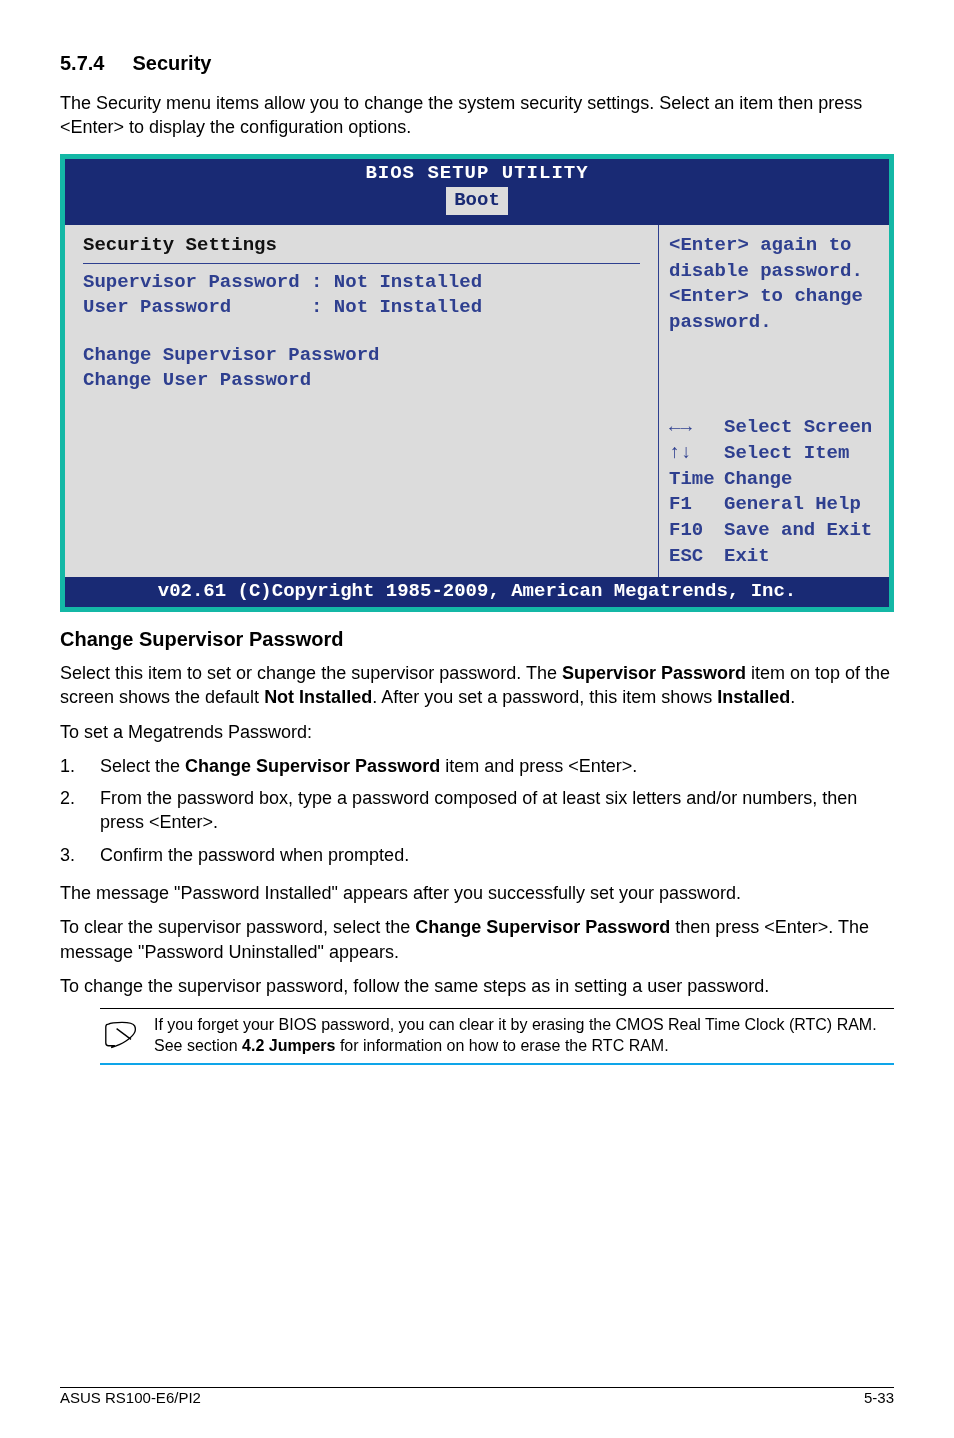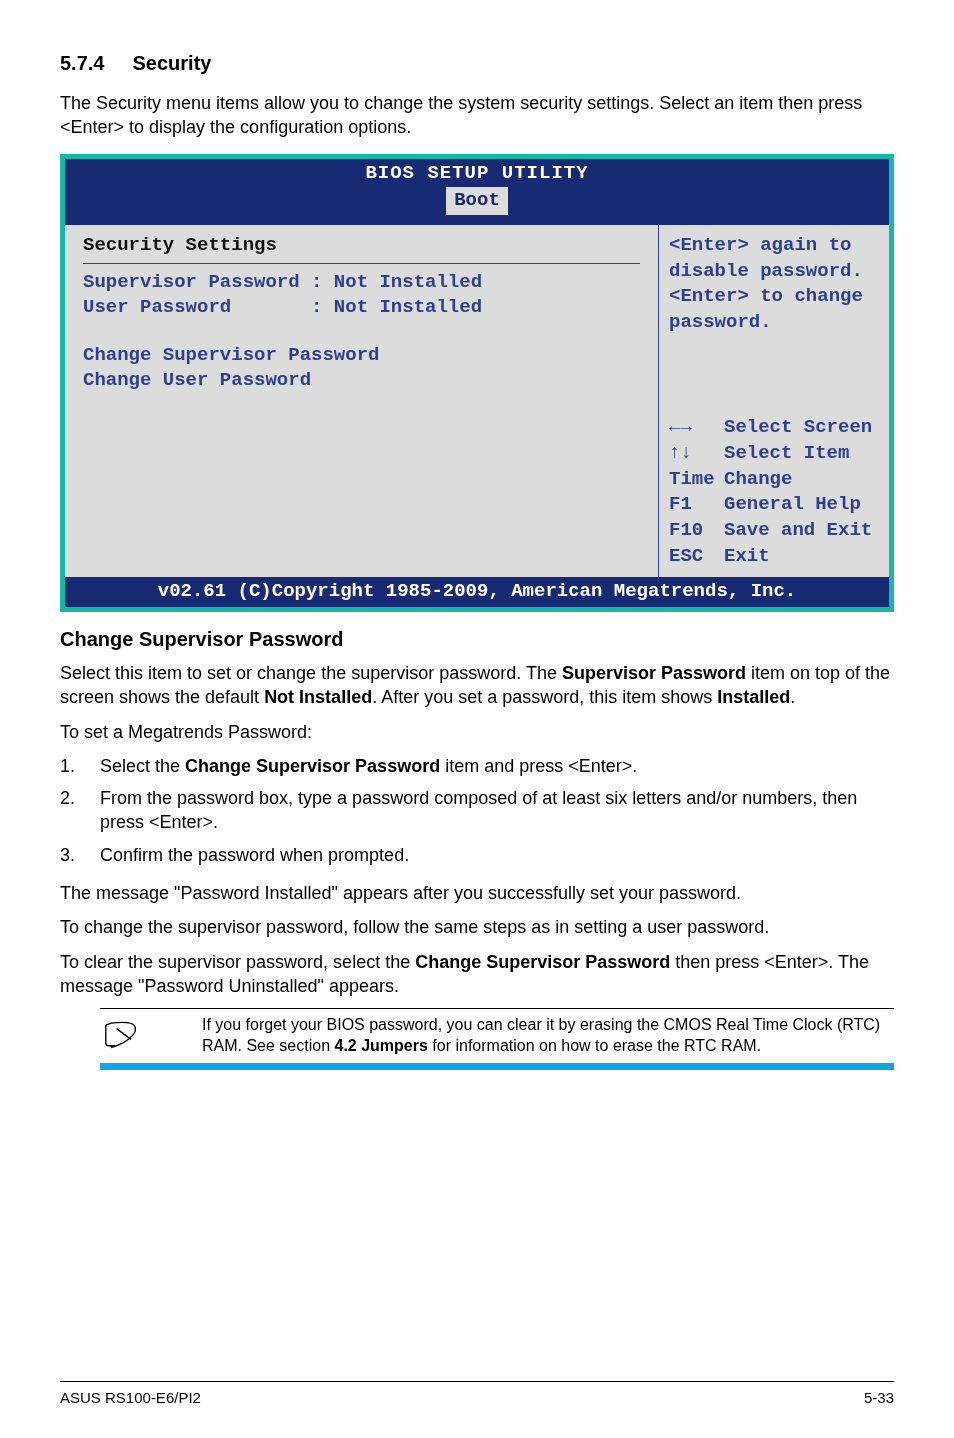--- a/index.html
+++ b/index.html
@@ -117,45 +117,43 @@
       margin-bottom: 8px;
     }
     ol.steps li .n {
       width: 40px;
       flex-shrink: 0;
     }
     .note-block {
       display: flex;
       align-items: flex-start;
       border-top: 1px solid #000;
-      border-bottom: 7px solid #0ea5e9;
+      border-bottom: 2px solid #0ea5e9;
       margin: 8px 0 0 40px;
       padding: 6px 4px;
-      gap: 48px;
     }
     .note-icon {
       width: 50px;
       flex-shrink: 0;
       padding-top: 4px;
     }
     .note-icon svg {
       width: 36px;
       height: 30px;
     }
     .note-text {
       font-size: 16px;
       line-height: 1.3;
     }
     .footer {
       position: absolute;
       bottom: 30px;
       left: 60px;
       right: 60px;
       border-top: 1px solid #000;
-      padding-top: 6px;
       font-size: 15px;
       display: flex;
       justify-content: space-between;
       margin-top: 34px;
     }
   </style>
 </head>
 <body>
 
 <div class="page">
@@ -232,25 +230,25 @@
       <span><span>From the password box, type a password composed of at least six letters and/or numbers, then press &lt;Enter&gt;.</span></span>
     </li>
     <li>
       <span class="n">3.</span>
       <span><span>Confirm the password when prompted.</span></span>
     </li>
   </ol>
 
   <p class="para">The message "Password Installed" appears after you successfully set your password.</p>
 
-  <p class="para">To change the supervisor password, follow the same steps as in setting a user password.</p>
-
   <p class="para">
     <span>To clear the supervisor password, select the </span><span class="bold">Change Supervisor Password</span><span> then press &lt;Enter&gt;. The message "Password Uninstalled" appears.</span>
   </p>
+
+  <p class="para">To change the supervisor password, follow the same steps as in setting a user password.</p>
 
   <div class="note-block">
     <div class="note-icon">
       <svg viewBox="0 0 40 32">
         <path d="M5 5 Q2 5 2 8 L2 26 Q2 29 5 29 L12 29 L8 31 Q18 28 24 24 Q38 15 34 7 Q32 3 20 3 Q8 3 5 5 Z" fill="none" stroke="#000" stroke-width="1.5"></path>
         <path d="M14 10 L30 22" stroke="#000" stroke-width="1.5"></path>
       </svg>
     </div>
     <div class="note-text">
       <span>If you forget your BIOS password, you can clear it by erasing the CMOS Real Time Clock (RTC) RAM. See section </span><span class="bold">4.2 Jumpers</span><span> for information on how to erase the RTC RAM.</span>

